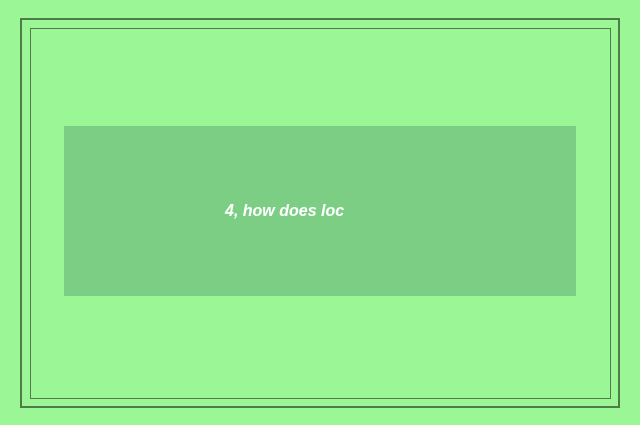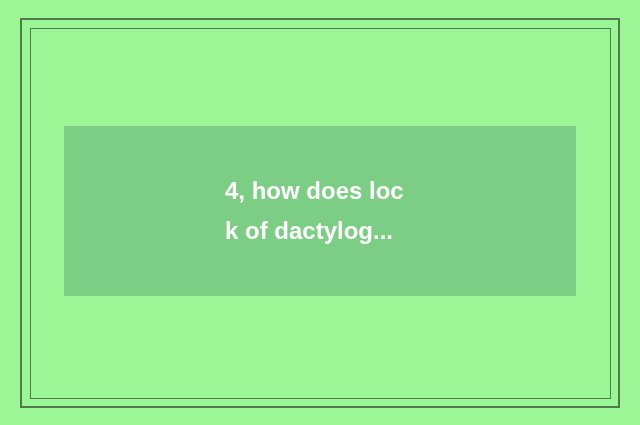--- a/index.html
+++ b/index.html
@@ -61,35 +61,35 @@
 
   #text-block {
     width: 190px;
     text-align: left;
   }
 
   .card-line {
     display: block;
     color: #ffffff;
     font-family: "Liberation Sans", sans-serif;
-    font-size: 24px;
+    font-size: 16px;
     font-weight: bold;
     line-height: 40px;
     letter-spacing: 0px;
     white-space: pre;
+    font-style: italic;
   }
 </style>
 </head>
 <body>
 
 <div id="canvas">
 
   <div id="outer-frame"></div>
   <div id="inner-frame"></div>
 
   <div id="content-panel">
     <div id="text-block">
       <span class="card-line">4, how does loc</span>
-      <span class="card-line">k of dactylog...</span>
     </div>
   </div>
 
 </div>
 
 </body></html>

